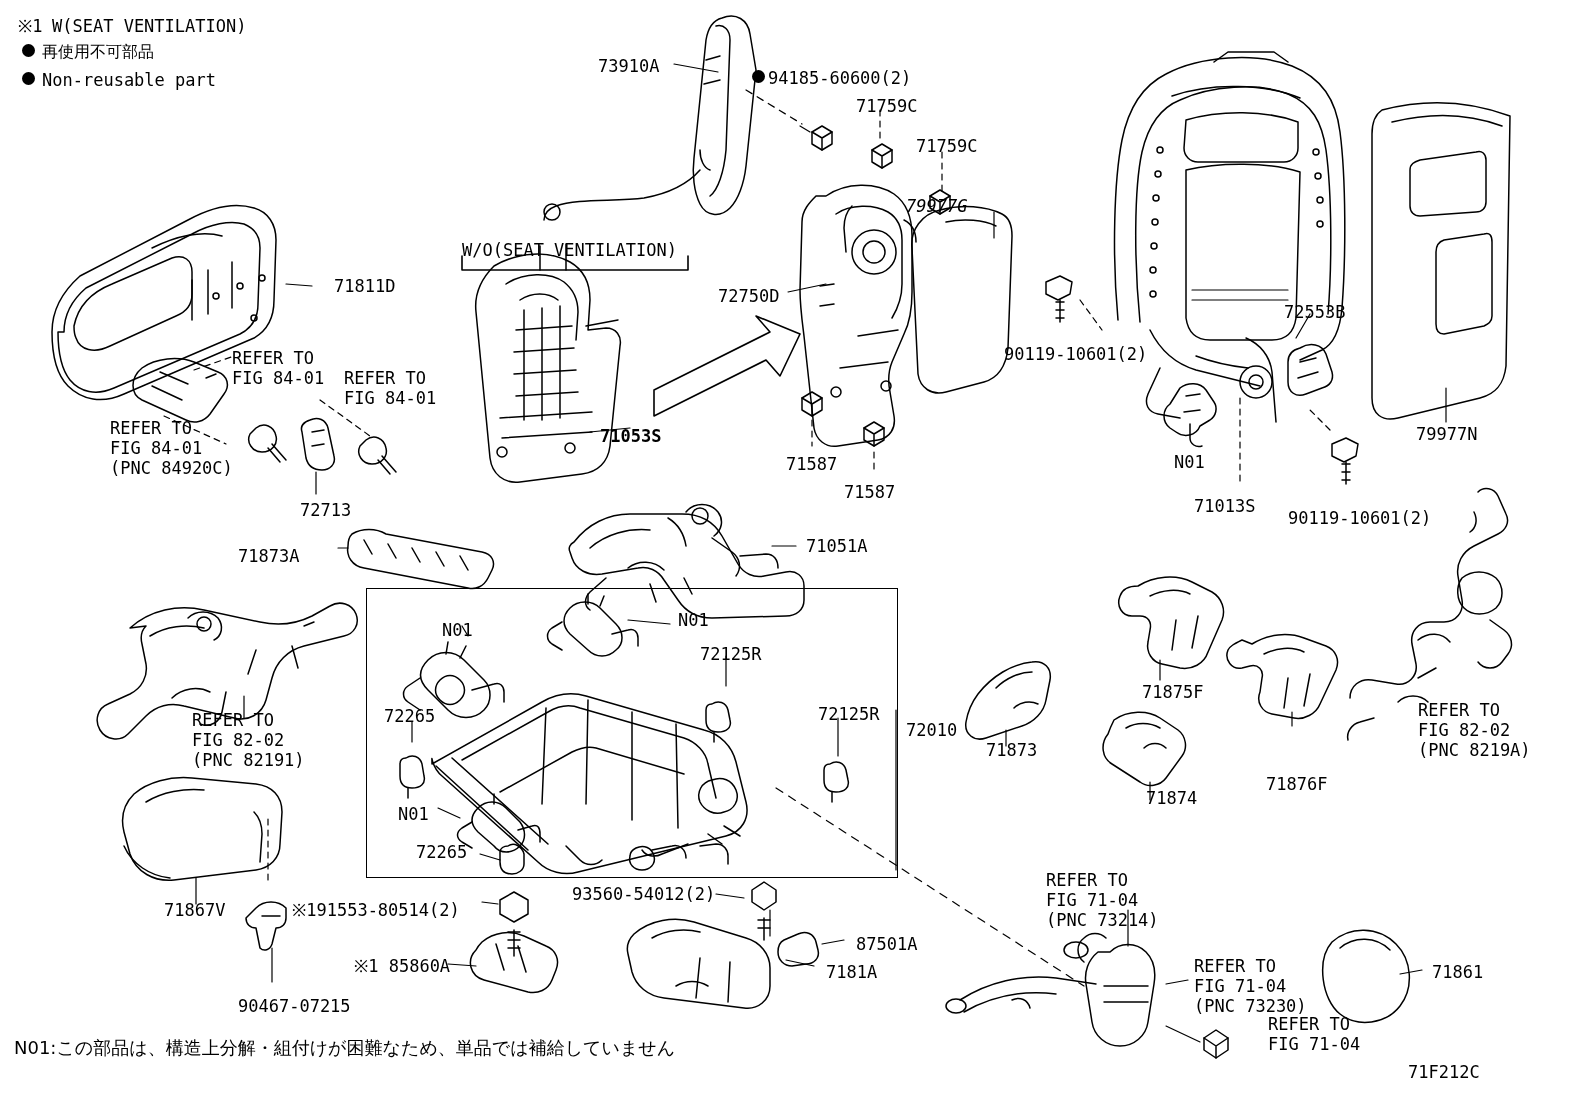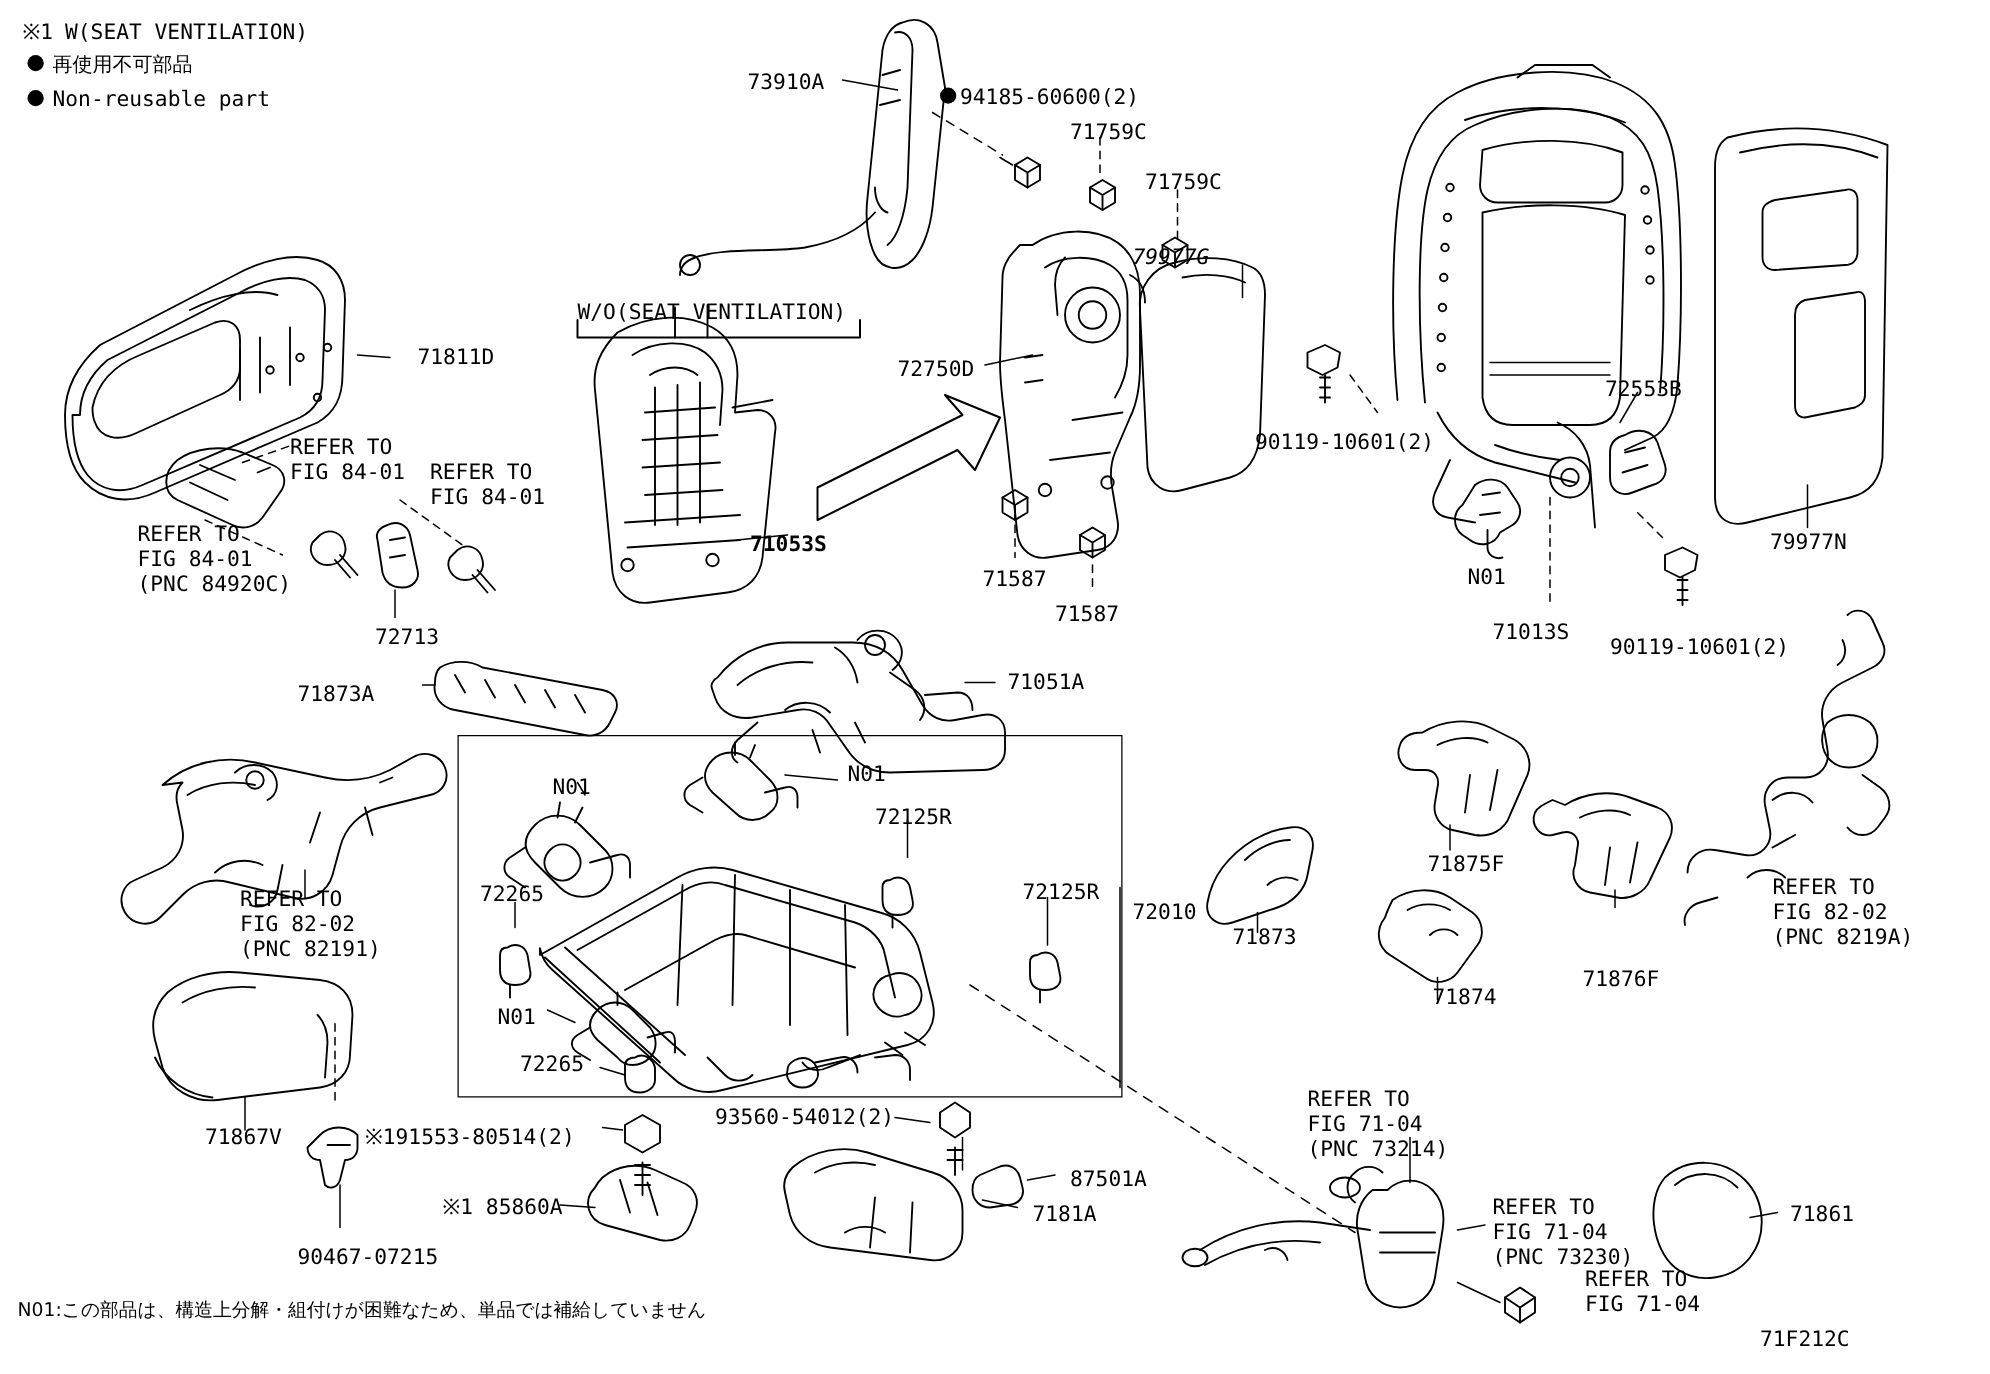--- a/index.html
+++ b/index.html
@@ -19,21 +19,21 @@
   .lbl {
     position: absolute;
     font-family: "DejaVu Sans Mono", monospace;
     font-size: 17px;
     line-height: 20px;
     color: #000;
     white-space: pre;
     letter-spacing: 0px;
   }
   .lbl.jp { font-family: "DejaVu Sans", sans-serif; font-size: 16px; }
-  .lbl.footnote { font-family: "DejaVu Sans", sans-serif; font-size: 15px; }
+  .lbl.footnote { font-family: "DejaVu Sans", sans-serif; font-size: 18px; }
   svg.art { position: absolute; left: 0; top: 0; width: 1592px; height: 1099px; pointer-events: none; }
   .dot {
     position: absolute;
     width: 13px; height: 13px;
     border-radius: 50%;
     background: #000;
   }
   .inner-box {
     position: absolute;
     border: 1.5px solid #000;

